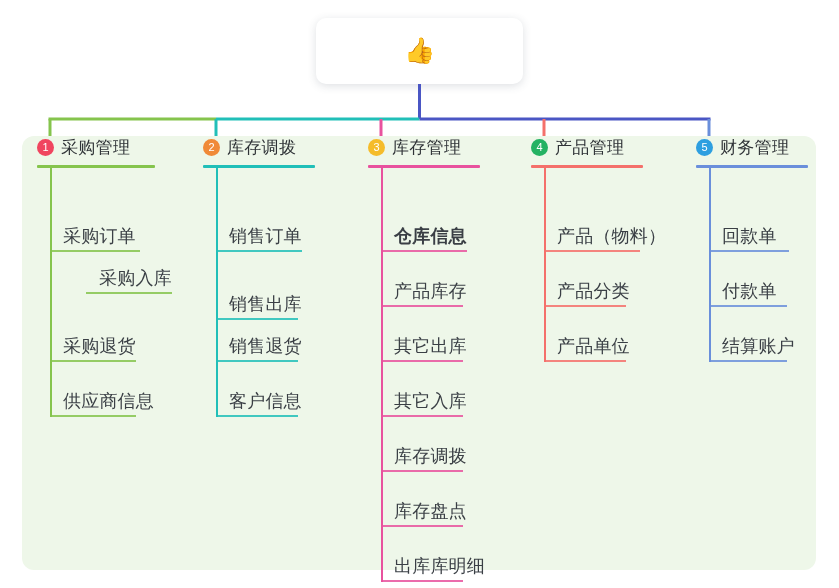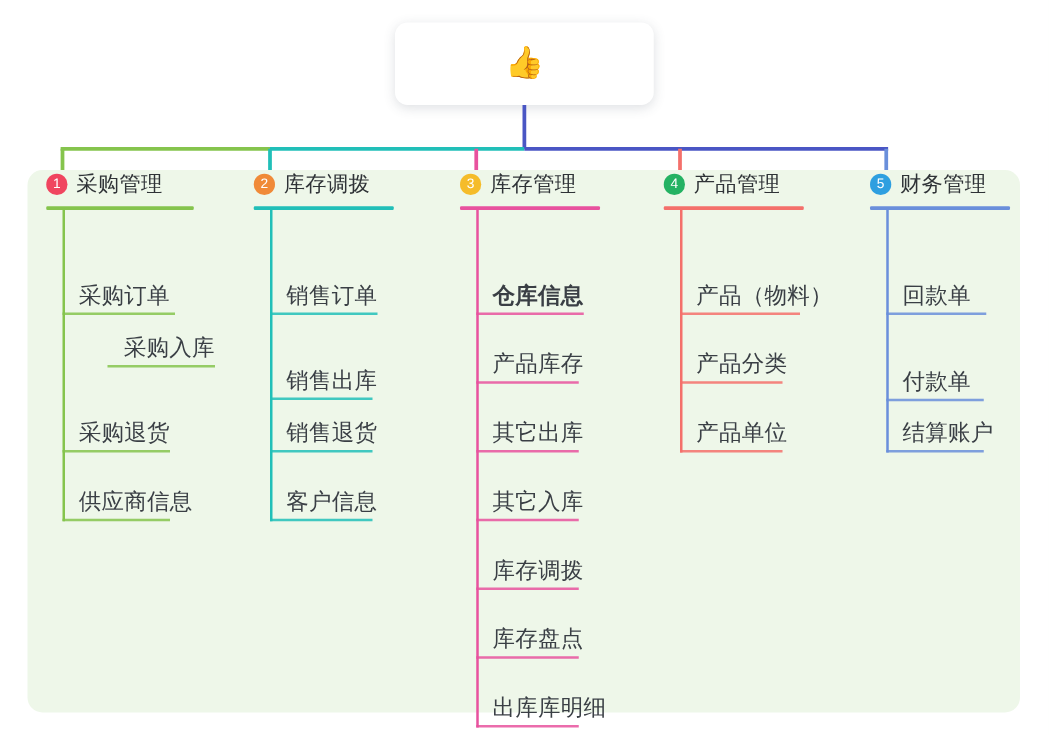--- a/index.html
+++ b/index.html
@@ -258,21 +258,21 @@
       <div class="col-header">
         <span class="badge" style="background: rgb(46, 159, 224);">5</span>
         <span class="col-title">财务管理</span>
       </div>
       <div class="col-rule" style="width: 112px; background: rgb(106, 143, 219);"></div>
       <div class="spine" style="height: 195px; background: rgb(106, 143, 219);"></div>
       <div class="leaf" style="top: 88px; height: 28px; width: 80px;">
         <span class="leaf-label">回款单</span>
         <div class="leaf-rule" style="width: 80px; background: rgb(106, 143, 219); opacity: 0.85;"></div>
       </div>
-      <div class="leaf" style="top: 157px; height: 28px; width: 78px;">
+      <div class="leaf" style="top: 143px; height: 28px; width: 78px;">
         <span class="leaf-label">付款单</span>
         <div class="leaf-rule" style="width: 78px; background: rgb(106, 143, 219); opacity: 0.85;"></div>
       </div>
       <div class="leaf" style="top: 198px; height: 28px; width: 78px;">
         <span class="leaf-label">结算账户</span>
         <div class="leaf-rule" style="width: 78px; background: rgb(106, 143, 219); opacity: 0.85;"></div>
       </div>
     </div>
   </div>
 

